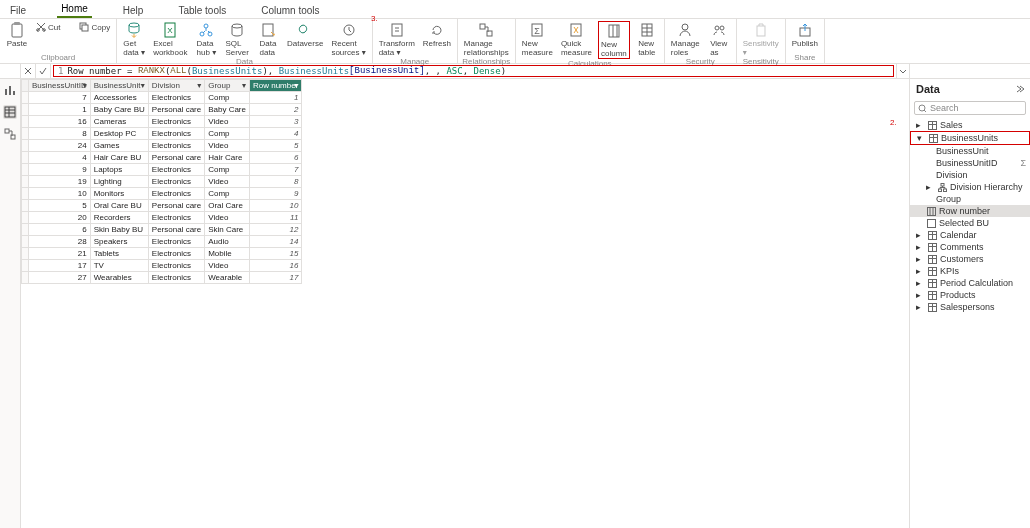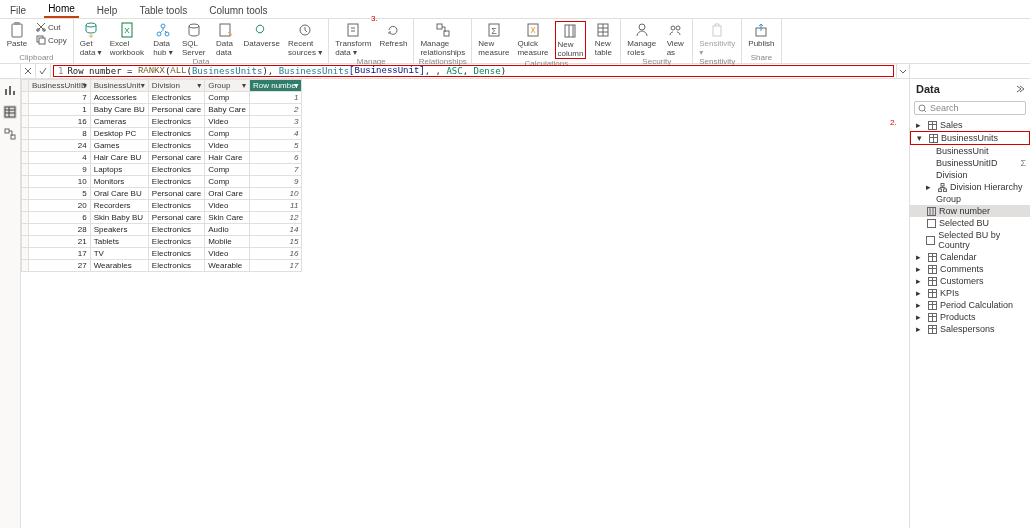--- a/index.html
+++ b/index.html
@@ -15,29 +15,29 @@
   }
 
   
   .tabs {
     display: flex;
     align-items: flex-end;
     height: 18px;
     background: #fff;
     border-bottom: 1px solid #e1dfdd;
     padding-left: 6px;
-    gap: 14px;
+    gap: 27px;
   }
   .tabs span {
     padding: 2px 4px 2px 4px;
     color: #444;
     cursor: default;
   }
   .tabs span.active {
-    border-bottom: 2px solid #c2410c;
+    border-bottom: 2px solid #4d7c0f;
     color: #000;
   }
 
   
   .ribbon {
     display: flex;
     align-items: stretch;
     height: 44px;
     background: #fff;
     border-bottom: 1px solid #e1dfdd;
@@ -87,22 +87,22 @@
     font-size: 8px;
   }
   .rbtn.small .icon { width: 10px; height: 10px; }
   .rbtn.highlight {
     border: 1px solid #d40000;
     background: #fff;
   }
 
   .clipboard-col {
     display: flex;
-    flex-direction: column;
-    gap: 1px;
+    flex-direction: row;
+    gap: 15px;
   }
 
   .annot3 {
     position: absolute;
     top: 14px;
     left: 371px;
     color: #d40000;
     font-size: 8px;
   }
   .annot2 {
@@ -655,20 +655,28 @@
           <tr>
             <td class="rowsel"></td>
             <td class="idcol">9</td>
             <td>Laptops</td>
             <td>Electronics</td>
             <td>Comp</td>
             <td class="num">7</td>
           </tr>
           <tr>
             <td class="rowsel"></td>
+            <td class="idcol">19</td>
+            <td>Lighting</td>
+            <td>Electronics</td>
+            <td>Video</td>
+            <td class="num">8</td>
+          </tr>
+          <tr>
+            <td class="rowsel"></td>
             <td class="idcol">10</td>
             <td>Monitors</td>
             <td>Electronics</td>
             <td>Comp</td>
             <td class="num">9</td>
           </tr>
           <tr>
             <td class="rowsel"></td>
             <td class="idcol">5</td>
             <td>Oral Care BU</td>
@@ -802,28 +810,20 @@
         <span>Row number</span>
       </div>
       <div class="node indent1">
         <span class="tiny-icon">
             <svg width="9" height="9">
               <rect x="0.5" y="0.5" width="8" height="8" fill="none" stroke="#666"></rect>
             </svg>
           </span>
         <span>Selected BU</span>
       </div>
-      <div class="node indent1">
-        <span class="tiny-icon">
-            <svg width="9" height="9">
-              <rect x="0.5" y="0.5" width="8" height="8" fill="none" stroke="#666"></rect>
-            </svg>
-          </span>
-        <span>Selected BU by Country</span>
-      </div>
       <div class="node">
         <span class="chev">▸</span>
         <span class="tiny-icon">
             <svg width="9" height="9">
               <rect x="0.5" y="0.5" width="8" height="8" fill="none" stroke="#666"></rect>
               <path d="M0.5 3.5h8M4.5 0.5v8" stroke="#666"></path>
             </svg>
           </span>
         <span>Calendar</span>
       </div>

